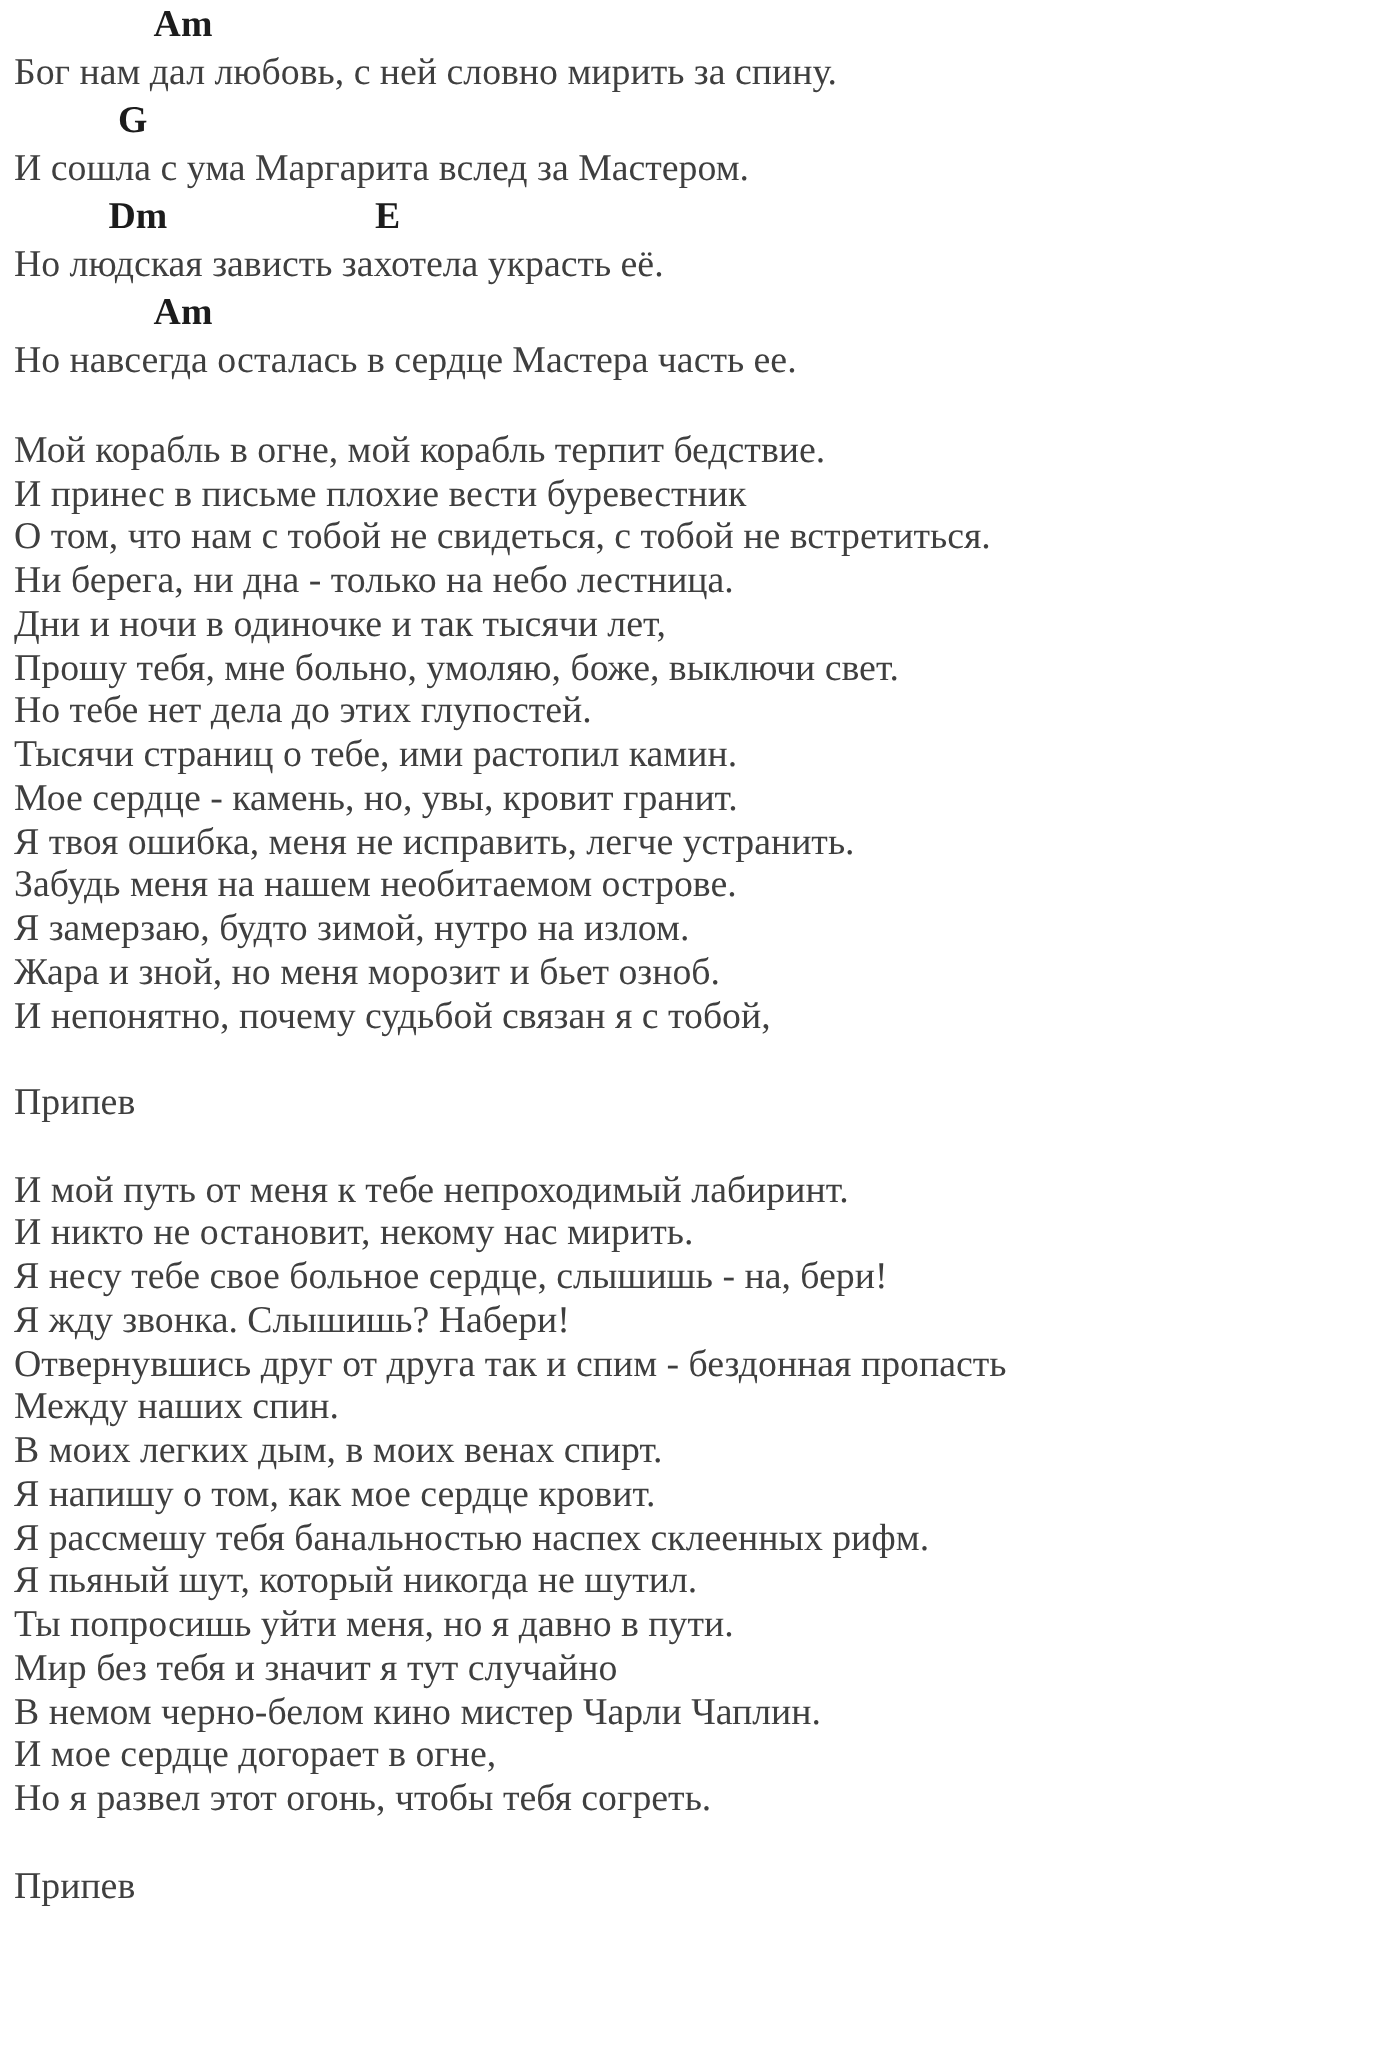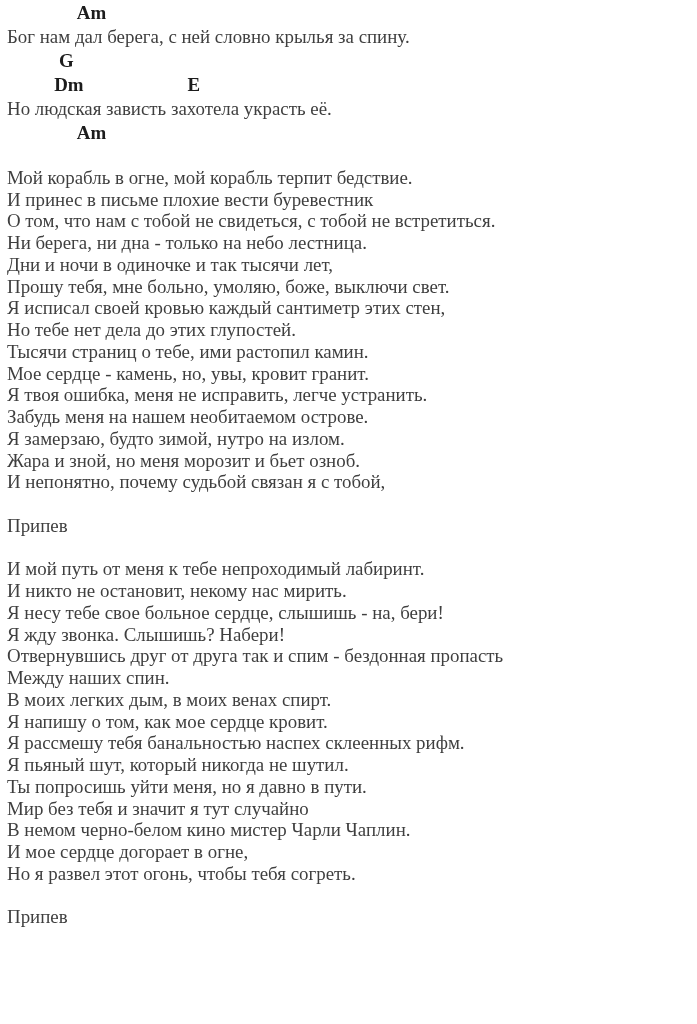--- a/index.html
+++ b/index.html
@@ -33,35 +33,36 @@
   .line.label {
     color: var(--lyric-color, #3f3f3f);
   }
 </style>
 </head>
 <body style="background: rgb(255, 255, 255);">
 
 <main id="sheet" style="--lyric-color: #3f3f3f; --chord-color: #1c1c1c;">
     <section data-kind="chords-lyrics">
       <div class="line chord">               Am</div>
-      <div class="line lyric">Бог нам дал берега, с ней словно крылья за спину.</div>
+      <div class="line lyric">Бог нам дал любовь, с ней словно мирить за спину.</div>
       <div class="line chord">           G</div>
+      <div class="line lyric">И сошла с ума Маргарита вслед за Мастером.</div>
       <div class="line chord">          Dm                      E</div>
       <div class="line lyric">Но людская зависть захотела украсть её.</div>
       <div class="line chord">               Am</div>
+      <div class="line lyric">Но навсегда осталась в сердце Мастера часть ее.</div>
     </section>
     <div class="line blank">&nbsp;</div>
     <section data-kind="lyrics">
       <div class="line lyric">Мой корабль в огне, мой корабль терпит бедствие.</div>
       <div class="line lyric">И принес в письме плохие вести буревестник</div>
       <div class="line lyric">О том, что нам с тобой не свидеться, с тобой не встретиться.</div>
       <div class="line lyric">Ни берега, ни дна - только на небо лестница.</div>
       <div class="line lyric">Дни и ночи в одиночке и так тысячи лет,</div>
       <div class="line lyric">Прошу тебя, мне больно, умоляю, боже, выключи свет.</div>
-      <div class="line lyric">Я исписал своей кровью каждый сантиметр этих стен,</div>
       <div class="line lyric">Но тебе нет дела до этих глупостей.</div>
       <div class="line lyric">Тысячи страниц о тебе, ими растопил камин.</div>
       <div class="line lyric">Мое сердце - камень, но, увы, кровит гранит.</div>
       <div class="line lyric">Я твоя ошибка, меня не исправить, легче устранить.</div>
       <div class="line lyric">Забудь меня на нашем необитаемом острове.</div>
       <div class="line lyric">Я замерзаю, будто зимой, нутро на излом.</div>
       <div class="line lyric">Жара и зной, но меня морозит и бьет озноб.</div>
       <div class="line lyric">И непонятно, почему судьбой связан я с тобой,</div>
     </section>
     <div class="line blank">&nbsp;</div>

